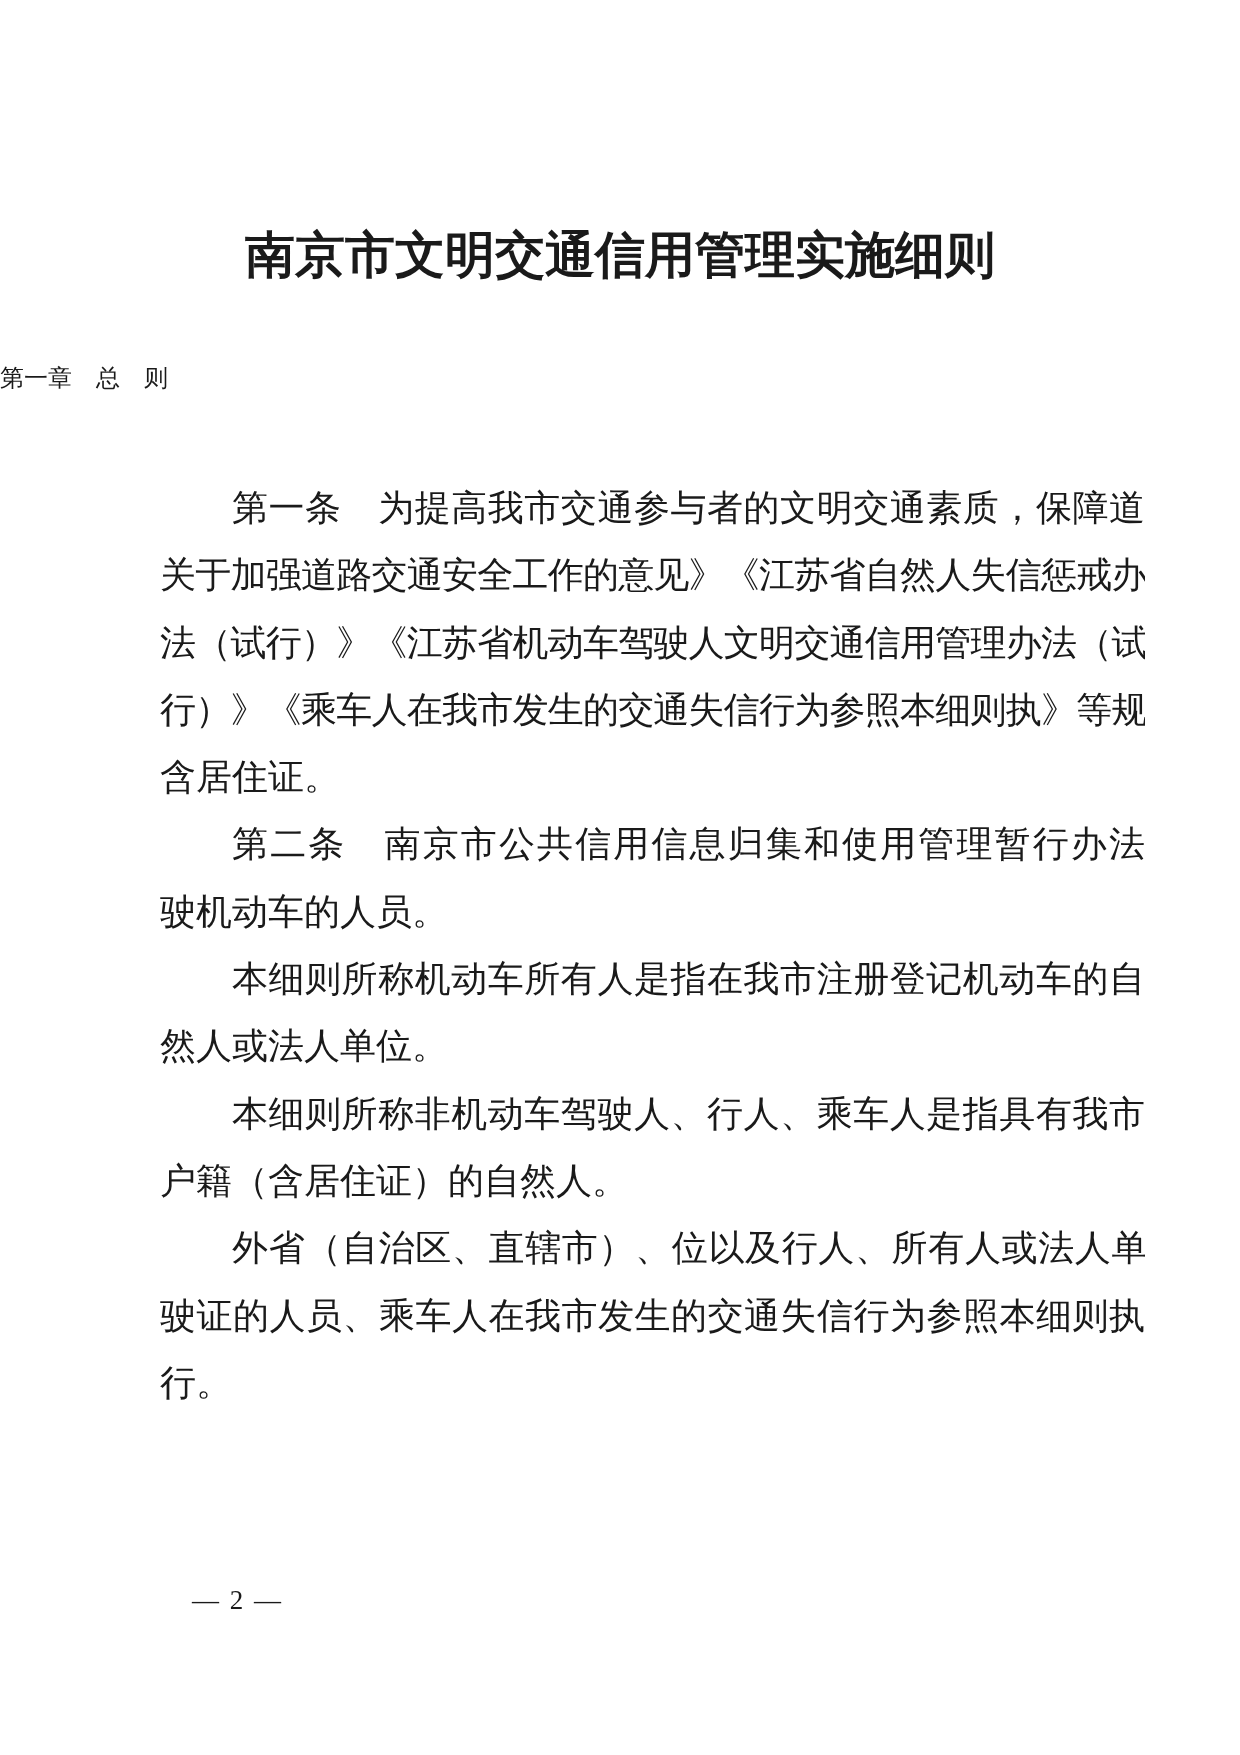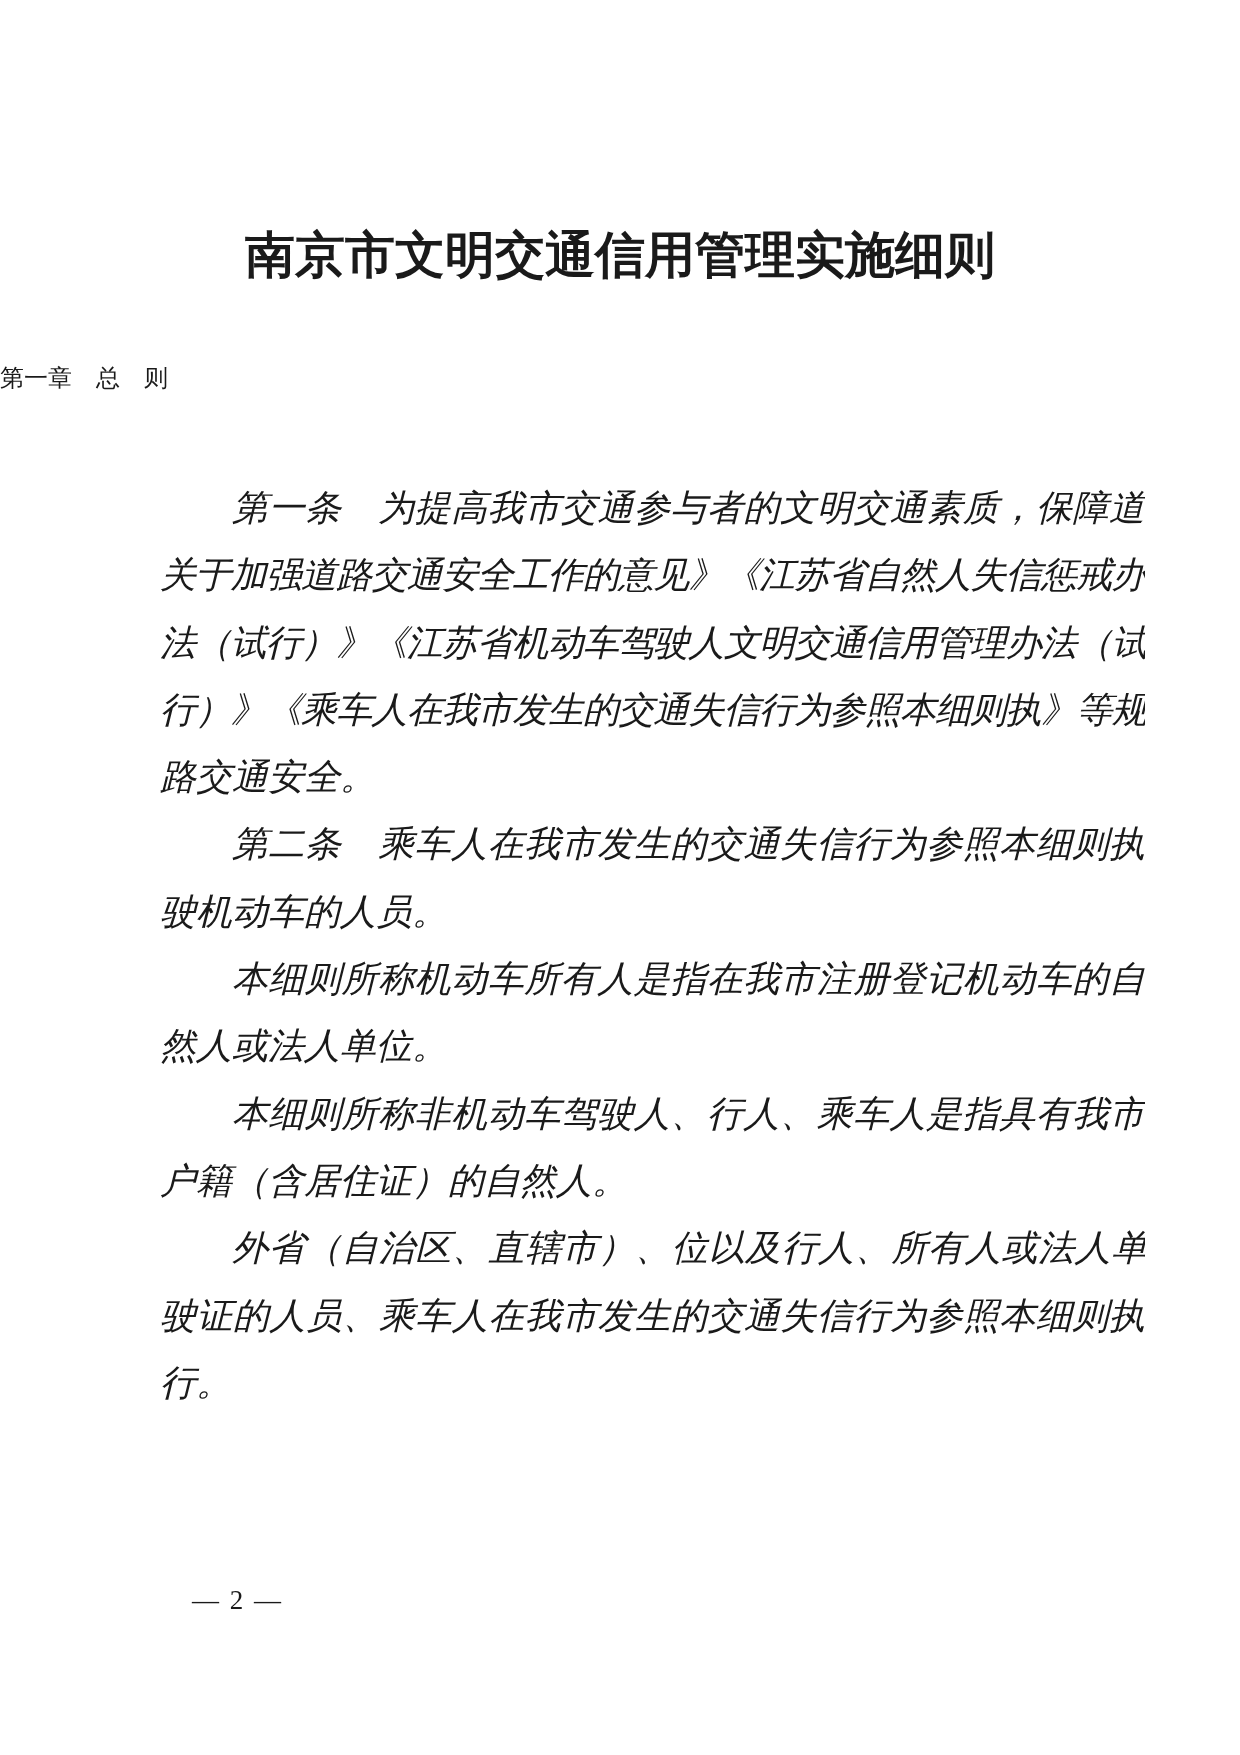--- a/index.html
+++ b/index.html
@@ -48,21 +48,20 @@
     left: 160px;
     width: 985px;
     font-size: 36px;
     font-weight: 400;
   }
   .doc-body .line {
     line-height: 67.3px;
     height: 67.3px;
     white-space: nowrap;
     text-align: left;
-    font-style: italic;
   }
   .doc-body .line.justify {
     white-space: normal;
     text-align: justify;
     text-align-last: justify;
     overflow: hidden;
   }
   .doc-body .line.indent {
     text-indent: 72px;
   }
@@ -87,22 +86,22 @@
 
   <div class="doc-title">南京市文明交通信用管理实施细则</div>
 
   <div class="chapter-heading">第一章　总　则</div>
 
   <div class="doc-body">
       <div class="line justify indent">第一条　为提高我市交通参与者的文明交通素质，保障道</div>
       <div class="line justify tight">关于加强道路交通安全工作的意见》《江苏省自然人失信惩戒办</div>
       <div class="line justify tight">法（试行）》《江苏省机动车驾驶人文明交通信用管理办法（试</div>
       <div class="line justify tight">行）》《乘车人在我市发生的交通失信行为参照本细则执》等规定，</div>
-      <div class="line">路交通安全。</div>
-      <div class="line justify indent">第二条　乘车人在我市发生的交通失信行为参照本细则执</div>
+      <div class="line">含居住证。</div>
+      <div class="line justify indent">第二条　南京市公共信用信息归集和使用管理暂行办法</div>
       <div class="line">驶机动车的人员。</div>
       <div class="line justify indent">本细则所称机动车所有人是指在我市注册登记机动车的自</div>
       <div class="line">然人或法人单位。</div>
       <div class="line justify indent">本细则所称非机动车驾驶人、行人、乘车人是指具有我市</div>
       <div class="line">户籍（含居住证）的自然人。</div>
       <div class="line justify indent tight">外省（自治区、直辖市）、位以及行人、所有人或法人单</div>
       <div class="line justify">驶证的人员、乘车人在我市发生的交通失信行为参照本细则执</div>
       <div class="line">行。</div>
     </div>
 

